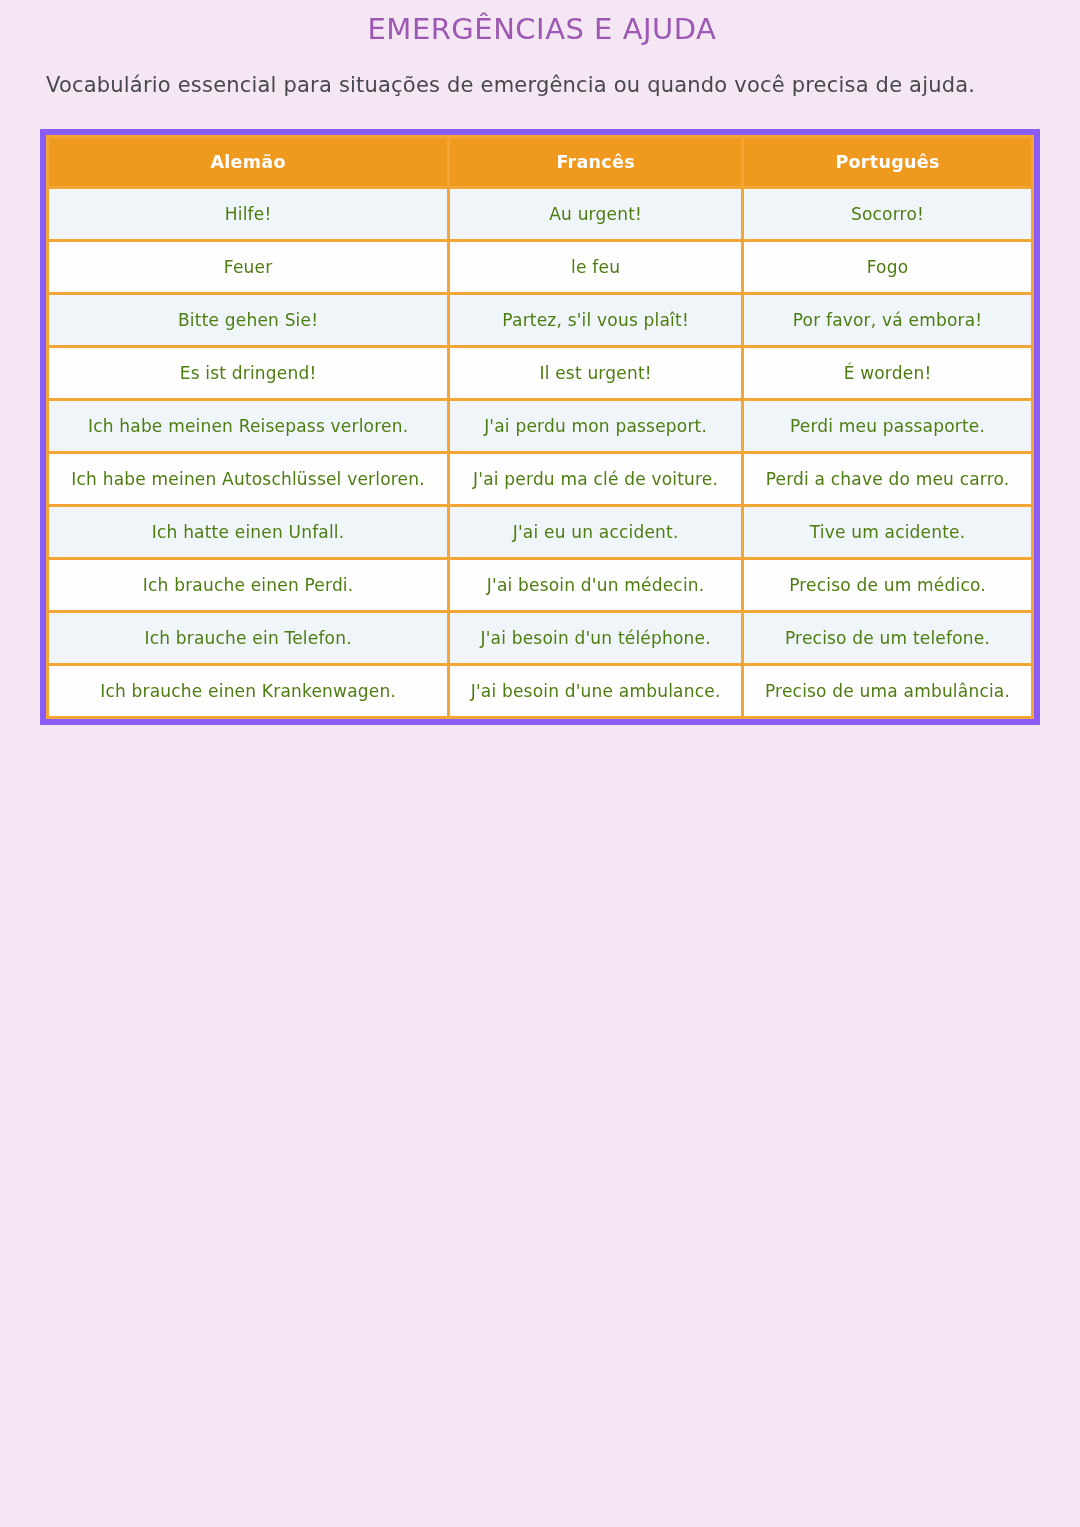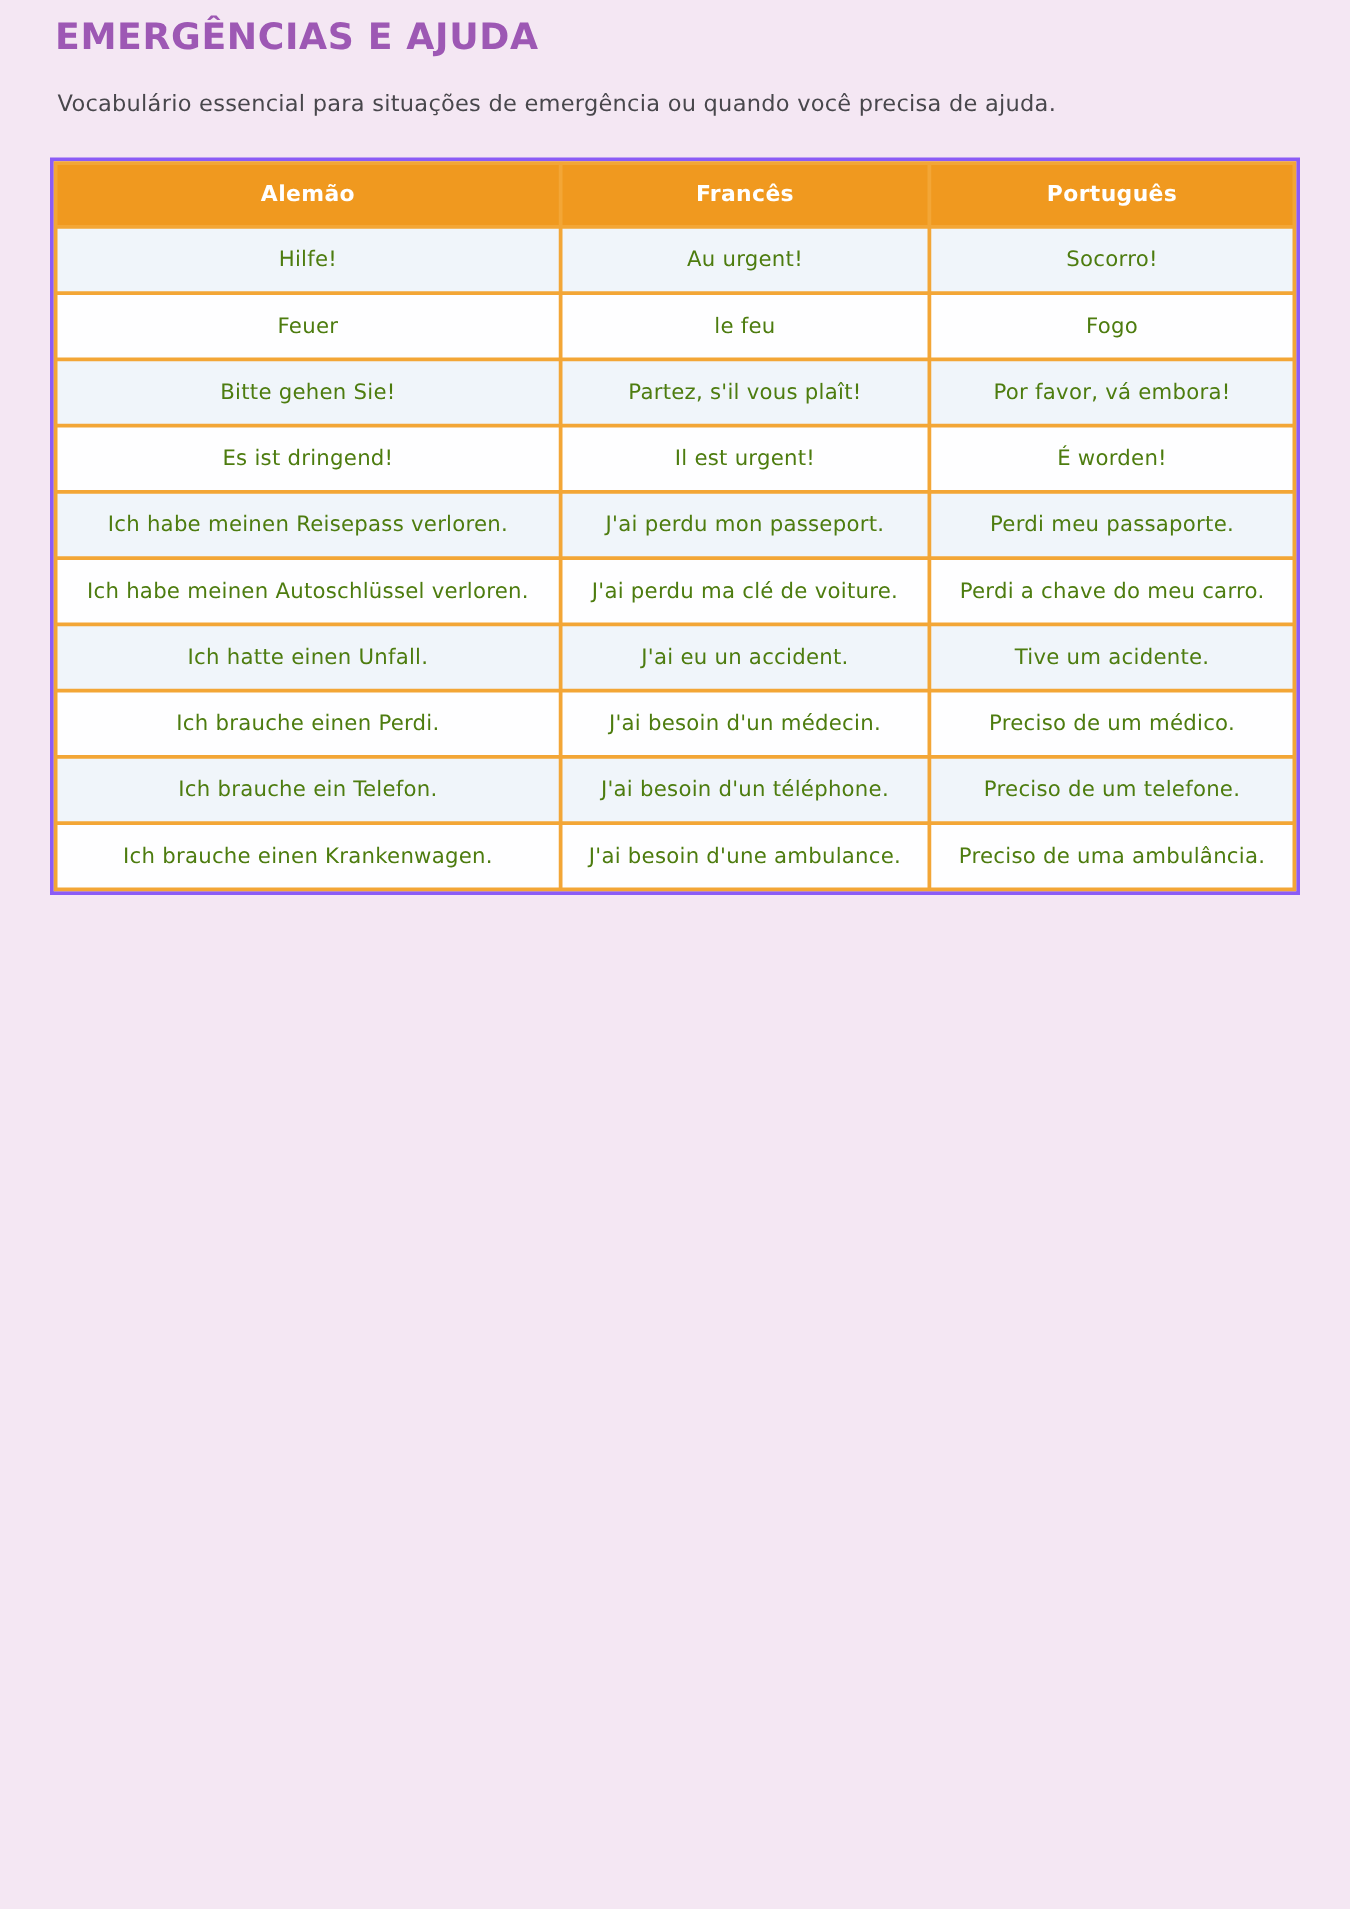--- a/index.html
+++ b/index.html
@@ -12,36 +12,37 @@
   }
   .page {
     width: 1080px;
     height: 1527px;
     padding: 10px 40px 0 40px;
     background: #f4e7f3;
   }
   .page-title {
     color: #9d58b4;
     font-size: 29px;
-    font-weight: bold;
+    font-weight: normal;
     letter-spacing: 0.5px;
     margin-left: 4px;
     margin-top: 2px;
+    text-align: center;
   }
   .page-subtitle {
     color: #48474c;
-    font-size: 18px;
+    font-size: 21px;
     margin-left: 6px;
     margin-top: 27px;
     letter-spacing: 0.2px;
   }
   .table-frame {
     margin-top: 32px;
     width: 1000px;
-    border: 3px solid #8b5cf6;
+    border: 6px solid #8b5cf6;
     background: #f3a636;
   }
   table.vocab {
     width: 100%;
     border-collapse: separate;
     border-spacing: 3px;
     background: #f3a636; 
     table-layout: fixed;
   }
   col.c-german  { width: 40.8%; }

